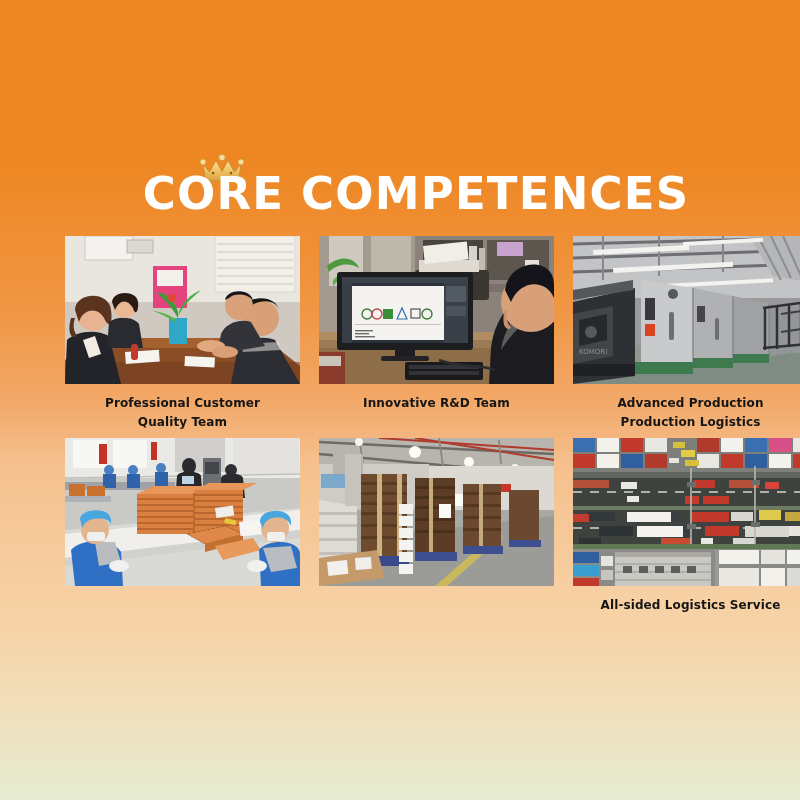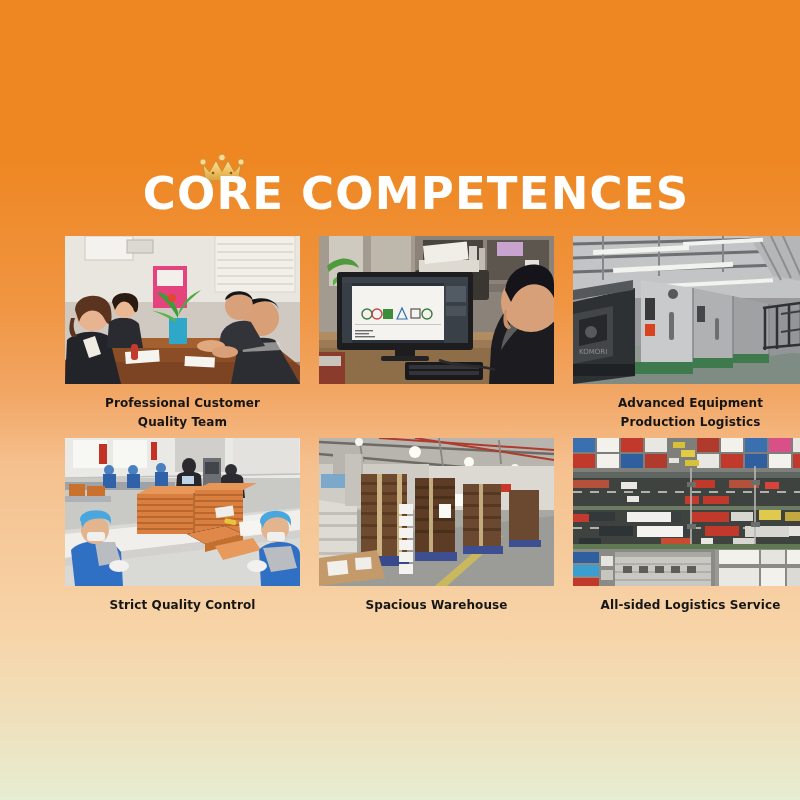--- a/index.html
+++ b/index.html
@@ -271,20 +271,24 @@
             <circle cx="212" cy="66" r="30" fill="#d8a078"></circle>
             <path d="M186 54 C190 22 235 20 235 48 L235 62 C228 44 202 42 192 66 Z" fill="#14141a"></path>
             <path d="M186 74 C182 86 186 96 192 92 C188 86 186 80 188 74 Z" fill="#c79069"></path>
           </g>
 
           <path d="M120 124 C140 132 164 128 176 134" stroke="#2b2b2e" stroke-width="2.5" fill="none"></path>
           <rect x="0" y="116" width="26" height="32" fill="#8a3b2c"></rect>
           <rect x="0" y="120" width="22" height="10" fill="#c9c4bb"></rect>
         </svg>
       </div>
+      <div class="caption">
+        <span>Innovative R&amp;D Team</span>
+        
+      </div>
     </div>
 
     <div class="tile">
       <div class="photo">
         <svg viewBox="0 0 235 148" xmlns="http://www.w3.org/2000/svg">
           <rect width="235" height="148" fill="#9a9a9c"></rect>
 
           <rect x="0" y="0" width="235" height="62" fill="#c3c4c6"></rect>
           <g stroke="#6e6f72" stroke-width="3" fill="none">
             <path d="M0 8 L235 2"></path>
@@ -356,21 +360,21 @@
             <path d="M216 69 L216 111"></path>
               <path d="M228 67 L228 110"></path>
           </g>
           <g stroke="#3c3e41" stroke-width="2" fill="none">
             <path d="M208 78 L235 74"></path>
               <path d="M208 96 L235 92"></path>
           </g>
         </svg>
       </div>
       <div class="caption">
-        <span>Advanced Equipment</span>
+        <span>Advanced Production</span>
         <span class="l2">Production Logistics</span>
       </div>
     </div>
 
     <div class="tile row2">
       <div class="photo">
         <svg viewBox="0 0 235 148" xmlns="http://www.w3.org/2000/svg">
           <rect width="235" height="148" fill="#d8d8d6"></rect>
 
           <rect x="0" y="0" width="235" height="40" fill="#e9e9e6"></rect>
@@ -469,24 +473,20 @@
             <path d="M196 148 L194 112 C204 100 235 102 235 116 L235 148 Z" fill="#2f6fc4"></path>
             <path d="M198 110 L226 108 L232 130 L206 134 Z" fill="#b9bcc0"></path>
             <circle cx="210" cy="90" r="14" fill="#e3b58f"></circle>
             <path d="M195 84 C194 70 226 68 226 84 L226 88 C222 76 200 76 198 90 Z" fill="#49a6de"></path>
             <rect x="202" y="94" width="18" height="9" rx="3" fill="#f0f0ee"></rect>
             <ellipse cx="192" cy="128" rx="10" ry="6" fill="#f2f1ef"></ellipse>
           </g>
 
           <rect x="160" y="80" width="12" height="5" rx="2" fill="#e8c63a" transform="rotate(12 160 80)"></rect>
         </svg>
-      </div>
-      <div class="caption">
-        <span>Strict Quality Control</span>
-        
       </div>
     </div>
 
     <div class="tile row2">
       <div class="photo">
         <svg viewBox="0 0 235 148" xmlns="http://www.w3.org/2000/svg">
           <rect width="235" height="148" fill="#c4c0b9"></rect>
 
           <rect x="0" y="0" width="235" height="42" fill="#b8b5af"></rect>
           <g stroke="#6e6b66" stroke-width="2.5" fill="none">
@@ -583,24 +583,20 @@
           </g>
           <rect x="120" y="66" width="12" height="14" fill="#fafaf6"></rect>
           <rect x="136" y="56" width="8" height="12" fill="#fafaf6"></rect>
 
           <path d="M0 120 L58 112 L66 140 L0 148 Z" fill="#c49a6a"></path>
           <rect x="8" y="124" width="20" height="14" fill="#f2f0ec" transform="rotate(-6 8 124)"></rect>
           <rect x="36" y="120" width="16" height="12" fill="#efeeea" transform="rotate(-4 36 120)"></rect>
 
           <rect x="26" y="16" width="16" height="52" fill="#c6c3bc"></rect>
         </svg>
-      </div>
-      <div class="caption">
-        <span>Spacious Warehouse</span>
-        
       </div>
     </div>
 
     <div class="tile row2">
       <div class="photo">
         <svg viewBox="0 0 235 148" xmlns="http://www.w3.org/2000/svg">
           <rect width="235" height="148" fill="#8e8e8a"></rect>
 
           <rect x="0" y="0" width="235" height="34" fill="#7e7e7a"></rect>
           <g>

